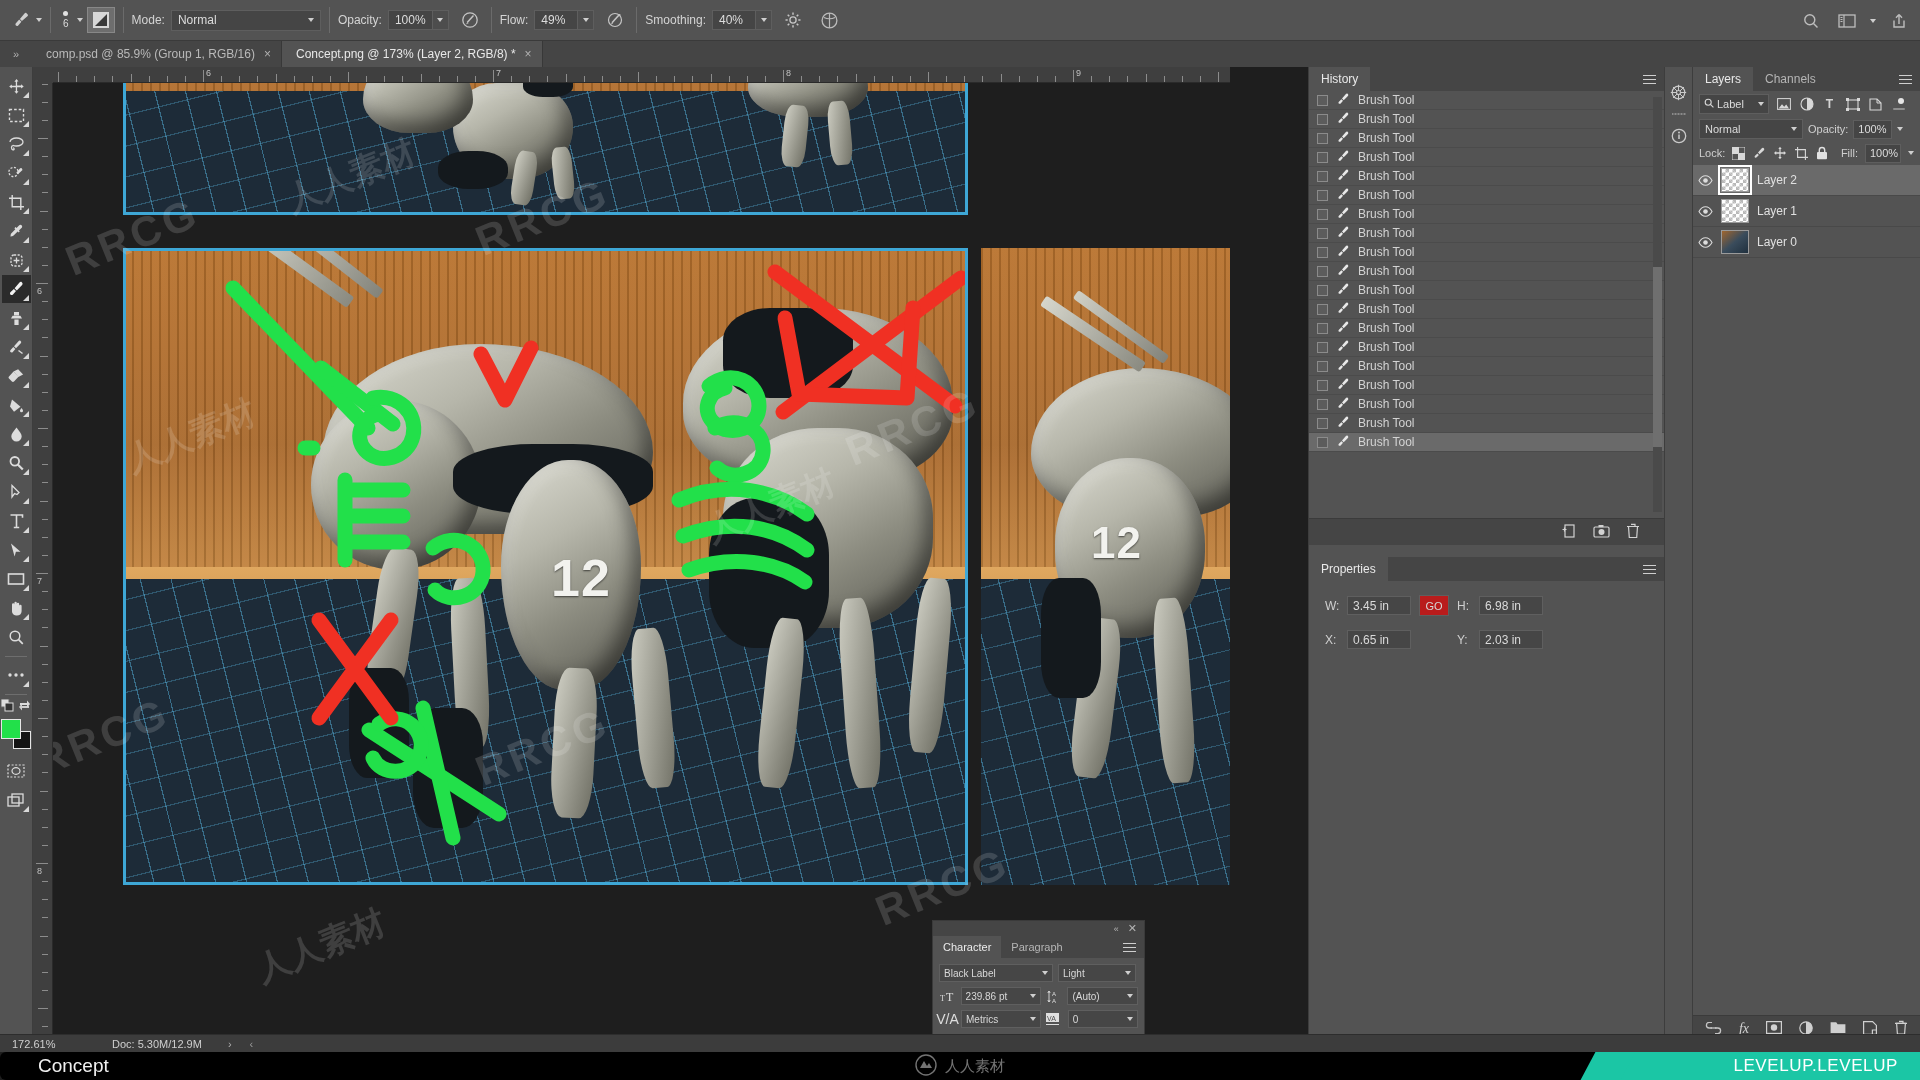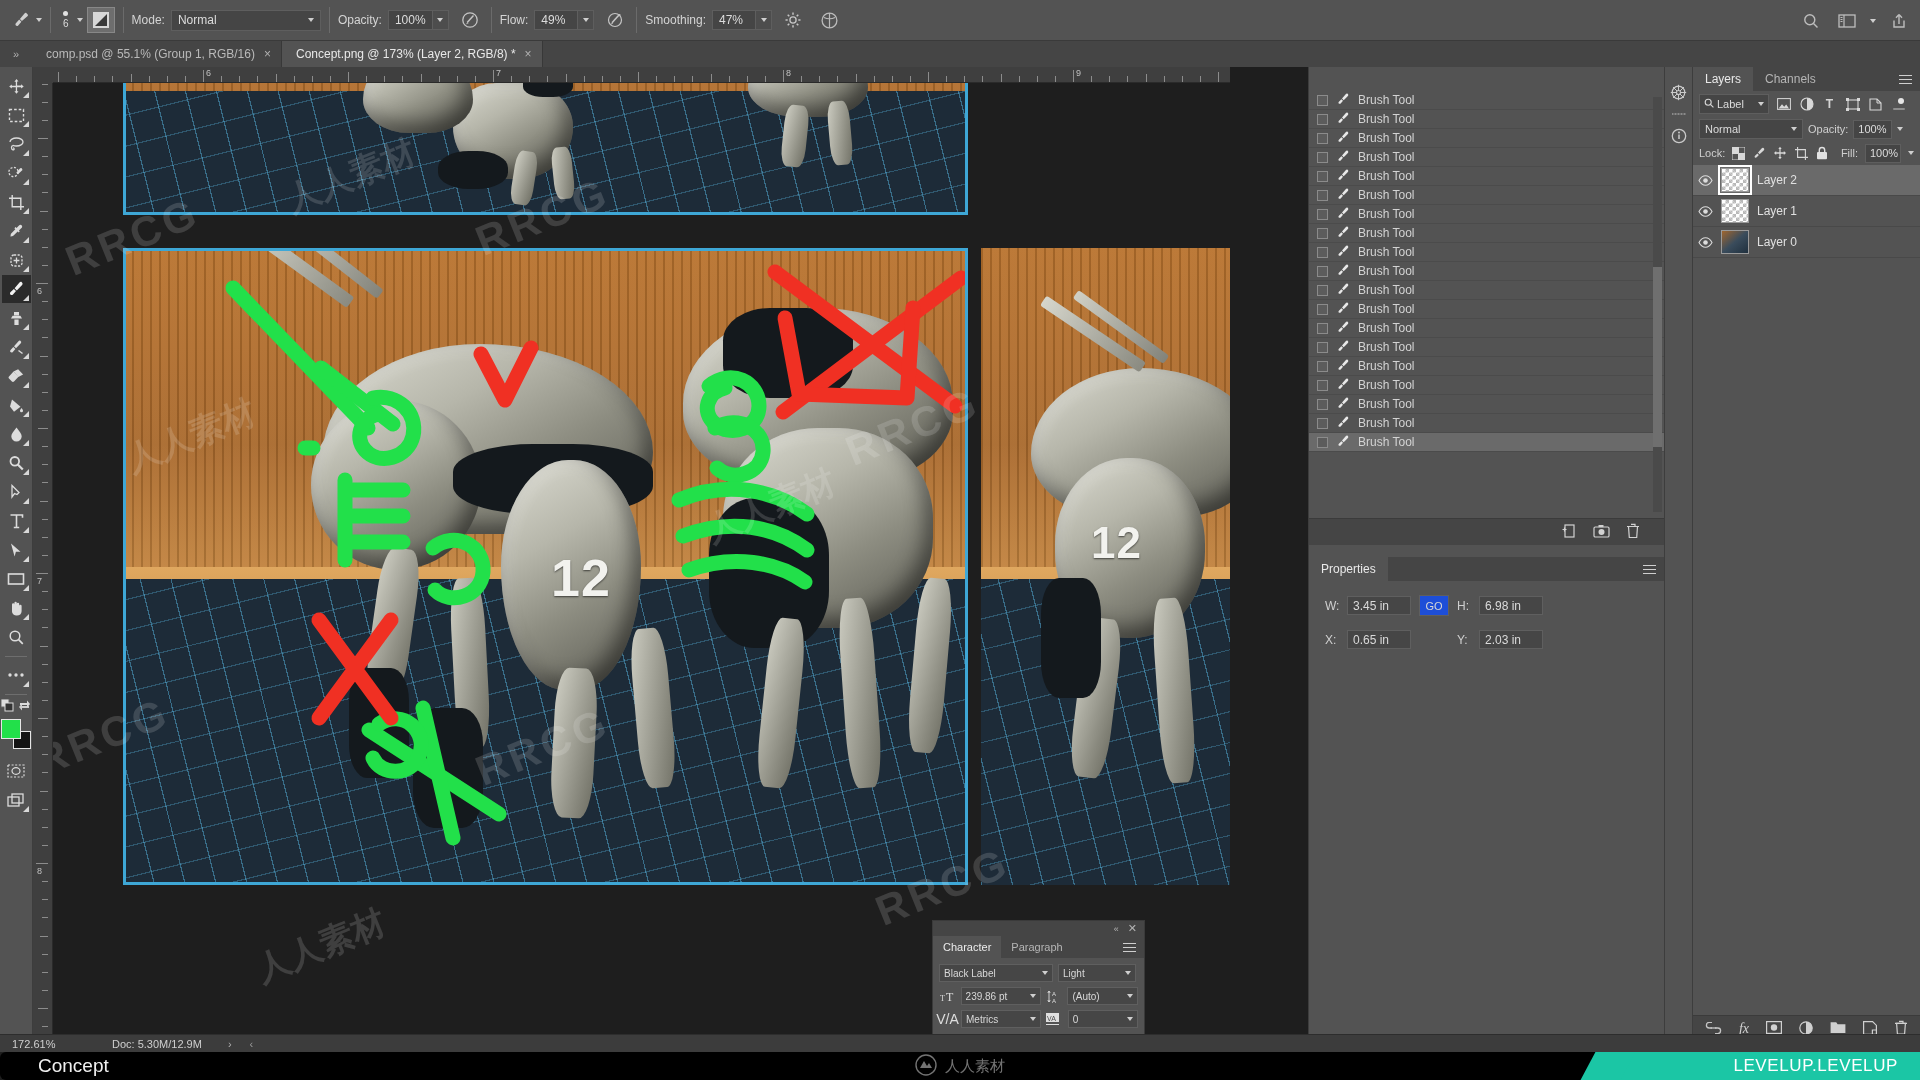--- a/index.html
+++ b/index.html
@@ -173,21 +173,21 @@
 
   .props{ position:absolute; left:0;right:0; top:490px; bottom:0; background:#535353;}
   .props-title{ height:30px; display:flex; align-items:center; gap:10px; padding-left:14px;
     border-bottom:1px solid #464646;}
   .props-title .ico{ width:18px;height:18px;border:1px solid #b5b5b5;background:#6d6d6d;
     display:flex;align-items:center;justify-content:center;}
   .props-row{ display:flex; align-items:center; gap:8px; padding-left:16px; margin-top:14px;}
   .props-lbl{ width:14px; color:#cfcfcf; font-size:12px;}
   .props-in{ width:64px;height:19px;background:#464646;border:1px solid #5f5f5f;color:#dadada;
     display:flex;align-items:center;padding:0 5px;font-size:12px;}
-  .go-btn{ width:30px;height:21px;background:#1d4ed8;border:1px solid #5f5f5f;color:#d6d6d6;
+  .go-btn{ width:30px;height:21px;background:#b91c1c;border:1px solid #5f5f5f;color:#d6d6d6;
     display:flex;align-items:center;justify-content:center;font-size:11px;}
 
   
   .rail{
     position:absolute; right:228px; top:67px; width:28px; bottom:38px;
     background:#535353; border-left:1px solid #3d3d3d; z-index:19;
     display:flex; flex-direction:column; align-items:center; padding-top:10px;
   }
   .rail-btn{ width:26px;height:30px;display:flex;align-items:center;justify-content:center;color:#c4c4c4;}
   .rail-div{ width:14px;height:2px;background:#6e6e6e;margin:6px 0;
@@ -334,21 +334,21 @@
       <svg width="18" height="18" viewBox="0 0 18 18">
           <circle cx="9" cy="9" r="6.5" fill="none" stroke="#d8d8d8" stroke-width="1.2"></circle>
           <path d="M13 4L6 11.8" stroke="#d8d8d8" stroke-width="1.6"></path>
           <path d="M4.2 14l2-2.4.8 1z" fill="#d8d8d8"></path>
           <circle cx="13.5" cy="4" r="1.1" fill="#d8d8d8"></circle>
         </svg>
     </div>
     <div class="ob-sep"></div>
     <span class="ob-label">Smoothing:</span>
     <div class="ob-num-group">
-      <div class="ob-num">47%</div>
+      <div class="ob-num">40%</div>
       <div class="ob-num-caret">
           <span class="caret-sm"></span>
         </div>
     </div>
     <div class="ob-icon-btn" style="margin-left:8px">
       <svg width="18" height="18" viewBox="0 0 18 18">
           <circle cx="9" cy="9" r="3.1" fill="none" stroke="#d8d8d8" stroke-width="1.3"></circle>
           <g stroke="#d8d8d8" stroke-width="1.5">
             <path d="M9 1.5v2.2M9 14.3v2.2M1.5 9h2.2M14.3 9h2.2M3.7 3.7l1.6 1.6M12.7 12.7l1.6 1.6M14.3 3.7l-1.6 1.6M5.3 12.7l-1.6 1.6"></path>
           </g>
@@ -383,21 +383,21 @@
             <path d="M9 12V2.5M9 2.5L6 5.8M9 2.5l3 3.3" fill="none" stroke="#d0d0d0" stroke-width="1.4"></path>
           </svg>
       </div>
     </div>
   </div>
   <div class="wm-top">www.rrcg.cn</div>
 
   <div class="tab-bar">
     <div class="tab-expand">»</div>
     <div class="tab">
-      <span>comp.psd @ 55.1% (Group 1, RGB/16)</span>
+      <span>comp.psd @ 85.9% (Group 1, RGB/16)</span>
       <span class="x">×</span>
     </div>
     <div class="tab active">
       <span>Concept.png @ 173% (Layer 2, RGB/8) *</span>
       <span class="x">×</span>
     </div>
   </div>
 
   <div class="toolbar">
     <div class="tool">
@@ -811,20 +811,32 @@
       <div class="wm wm-rrcg" style="left:420px;top:640px;">RRCG</div>
       <div class="wm wm-rrcg" style="left:820px;top:780px;">RRCG</div>
       <div class="wm wm-cn" style="left:70px;top:330px;">人人素材</div>
       <div class="wm wm-cn" style="left:230px;top:70px;">人人素材</div>
       <div class="wm wm-cn" style="left:650px;top:400px;">人人素材</div>
       <div class="wm wm-cn" style="left:200px;top:840px;">人人素材</div>
     </div>
   </div>
 
   <div class="dock-mid">
+    <div class="panel-head">
+      <div class="panel-tab active">
+        <span>History</span>
+      </div>
+      <div class="panel-menu">
+        <span class="hamburger">
+            <i></i>
+            <i></i>
+            <i></i>
+          </span>
+      </div>
+    </div>
 
     <div class="hist-list" id="histList">
         <div class="hist-row">
           <span class="hist-check"></span>
           <span><svg width="14" height="14" viewBox="0 0 14 14">
               <path d="M11.6 1.8c-.5-.5-1.2-.4-1.7.2L6 6.5l1.7 1.7 4.2-4.2c.5-.6.6-1.5-.3-2.2z" fill="#e8e8e8"></path>
               <path d="M5.4 7.2l1.6 1.6-2.3 2.6c-.5.6-1.4.6-1.9.1-.5-.5-.4-1.3.1-1.8z" fill="#e8e8e8"></path>
             </svg></span>
           <span>Brush Tool</span>
         </div>

